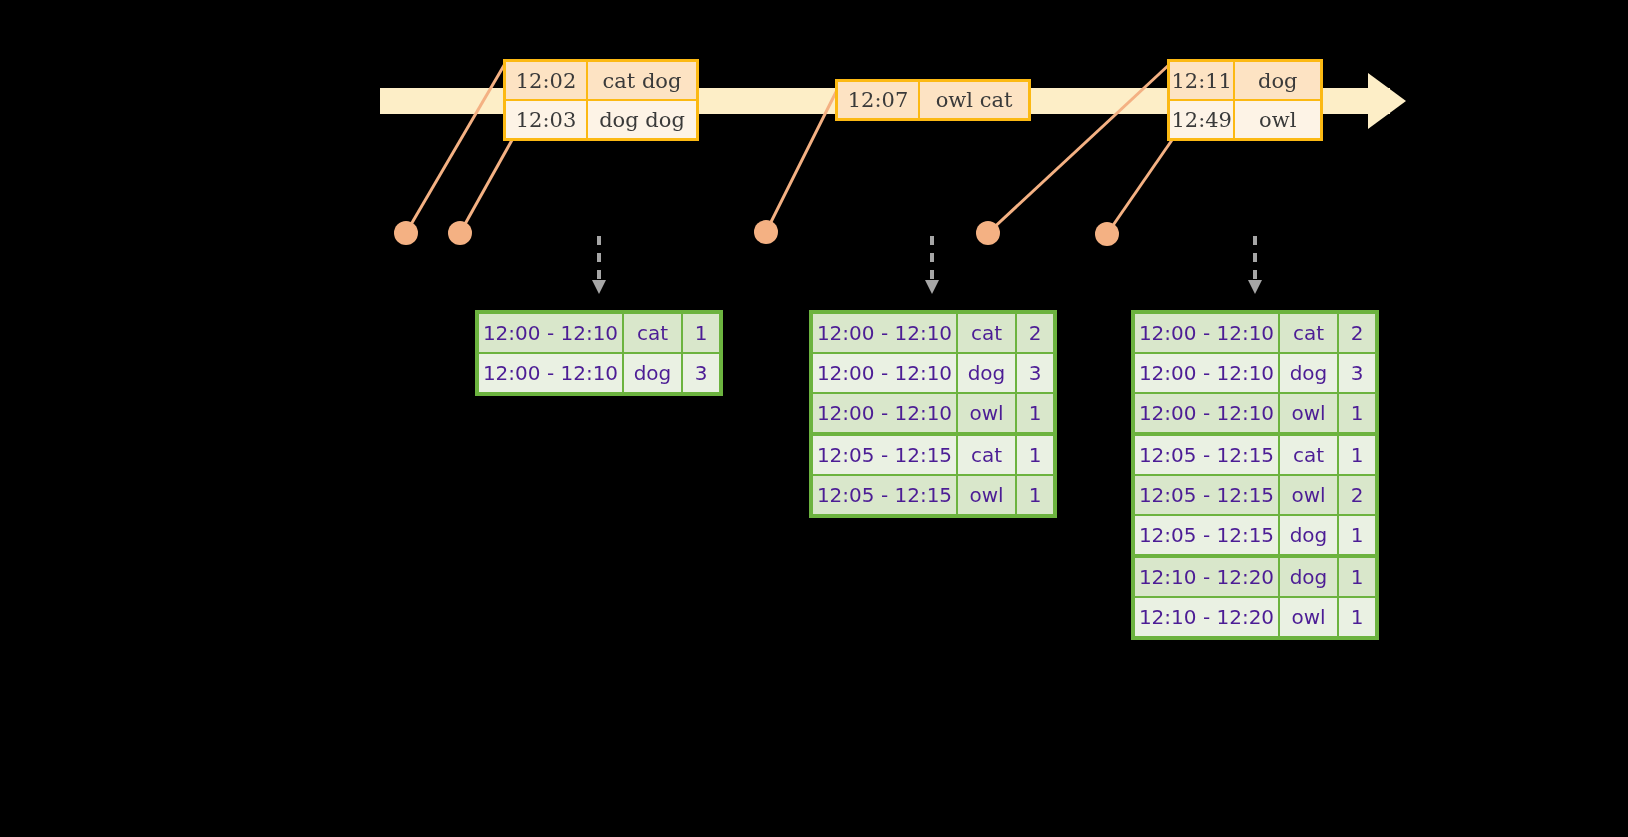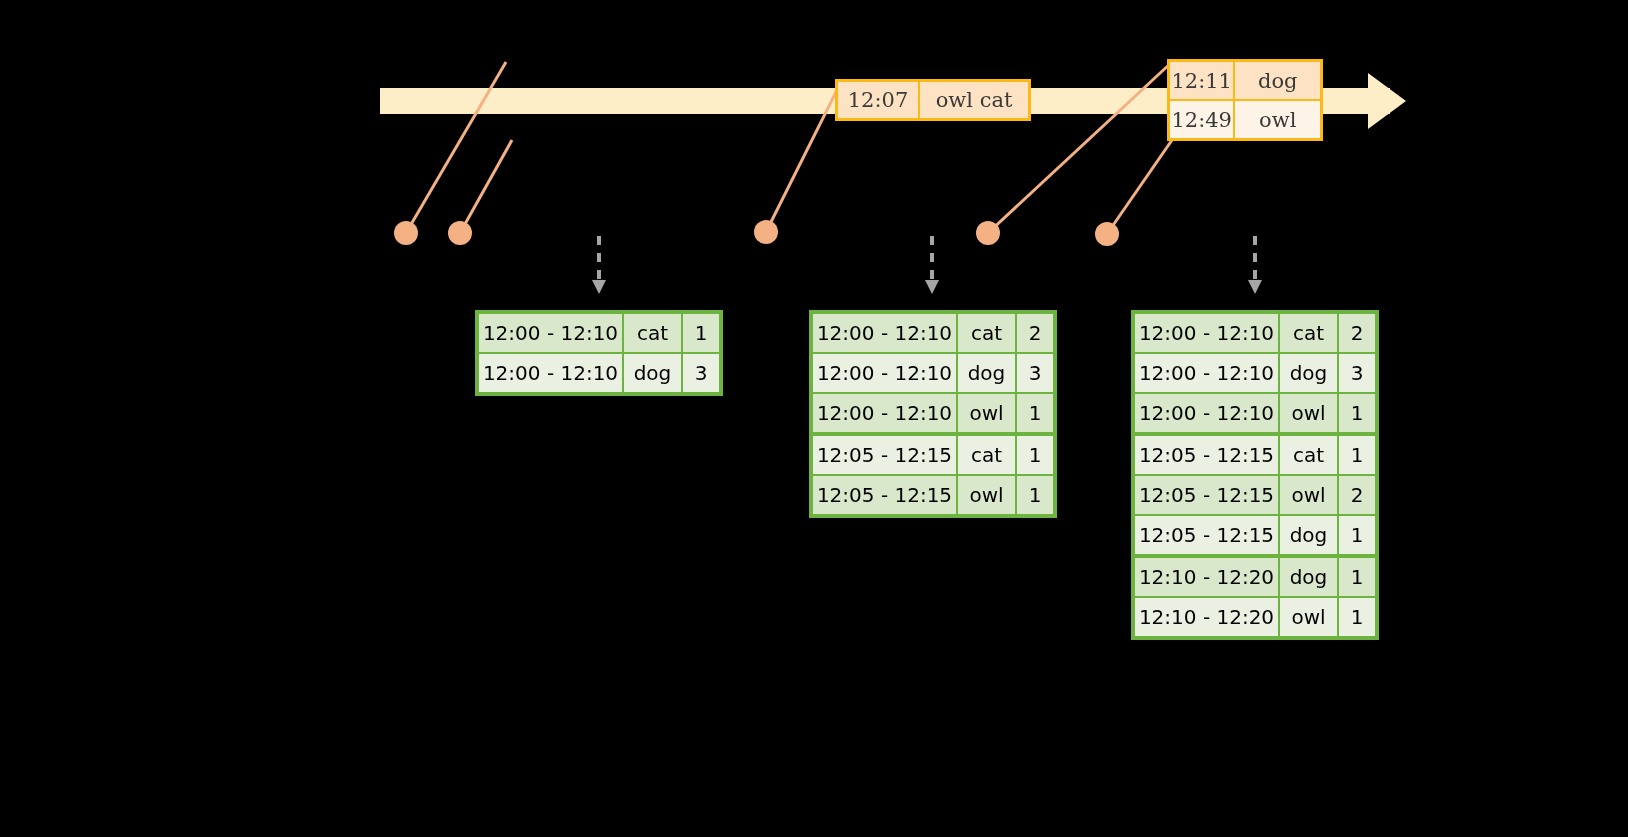--- a/index.html
+++ b/index.html
@@ -40,21 +40,21 @@
        background:#f4b183;}
   svg.links{position:absolute;left:0;top:0;width:1628px;height:837px;
             pointer-events:none;}
 
   
   .gtable{position:absolute;border:4px solid #6cb33f;box-sizing:border-box;
           display:flex;flex-direction:column;}
   .grow{display:flex;}
   .grow.sep{border-top:4px solid #6cb33f;}
   .gcell{box-sizing:border-box;display:flex;align-items:center;
-         justify-content:center;height:38px;color:#000000;font-size:20px;
+         justify-content:center;height:38px;color:#4c1d95;font-size:20px;
          font-family:"DejaVu Sans","Liberation Sans",sans-serif;
          border-right:2px solid #6cb33f;}
   .gcell:last-child{border-right:none;}
   .grow + .grow:not(.sep){border-top:2px solid #6cb33f;}
   .grow.a .gcell{background:#d9e7cb;}
   .grow.b .gcell{background:#eaf1e3;}
 
   
   #tbl1{left:475px;top:310px;width:248px;}
   #tbl1 .c0{width:145px;} #tbl1 .c1{width:59px;} #tbl1 .c2{width:36px;}
@@ -82,20 +82,30 @@
   <div class="timeline-arrow"></div>
 
   <svg class="links">
     <line x1="406" y1="233" x2="506" y2="62" stroke="#f4b183" stroke-width="3"></line>
     <line x1="460" y1="233" x2="512" y2="140" stroke="#f4b183" stroke-width="3"></line>
     <line x1="766" y1="232" x2="840" y2="84" stroke="#f4b183" stroke-width="3"></line>
     <line x1="988" y1="233" x2="1172" y2="62" stroke="#f4b183" stroke-width="3"></line>
     <line x1="1107" y1="234" x2="1172" y2="140" stroke="#f4b183" stroke-width="3"></line>
   </svg>
 
+  <div class="evt" id="evt1">
+    <div class="evt-row shade">
+      <div class="t">12:02</div>
+      <div class="w">cat dog</div>
+    </div>
+    <div class="evt-row light">
+      <div class="t">12:03</div>
+      <div class="w">dog dog</div>
+    </div>
+  </div>
 
   <div class="evt" id="evt2">
     <div class="evt-row shade">
       <div class="t">12:07</div>
       <div class="w">owl cat</div>
     </div>
   </div>
 
   <div class="evt" id="evt3">
     <div class="evt-row shade">

